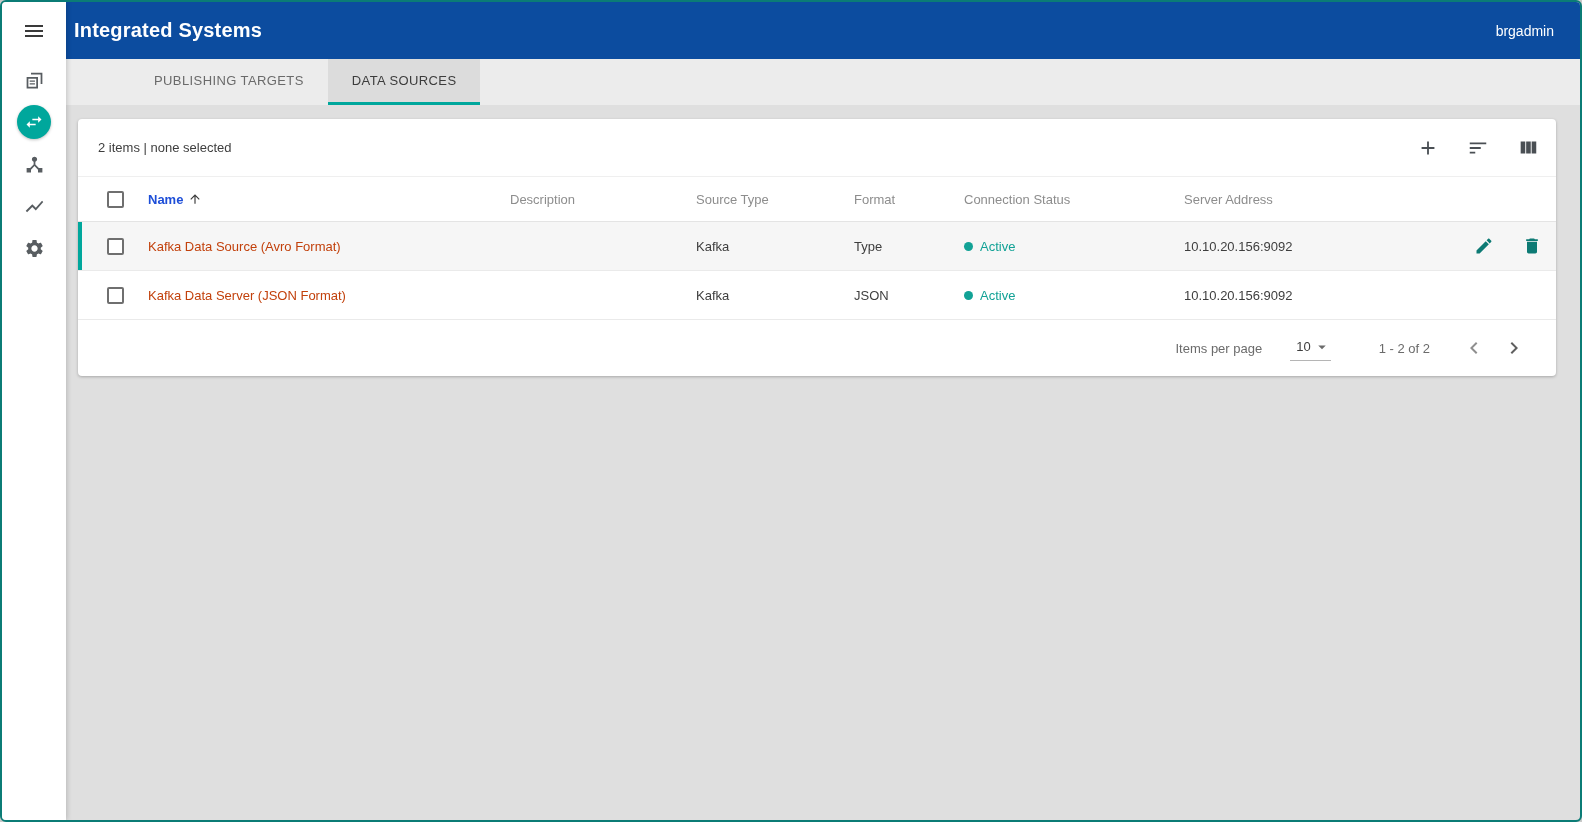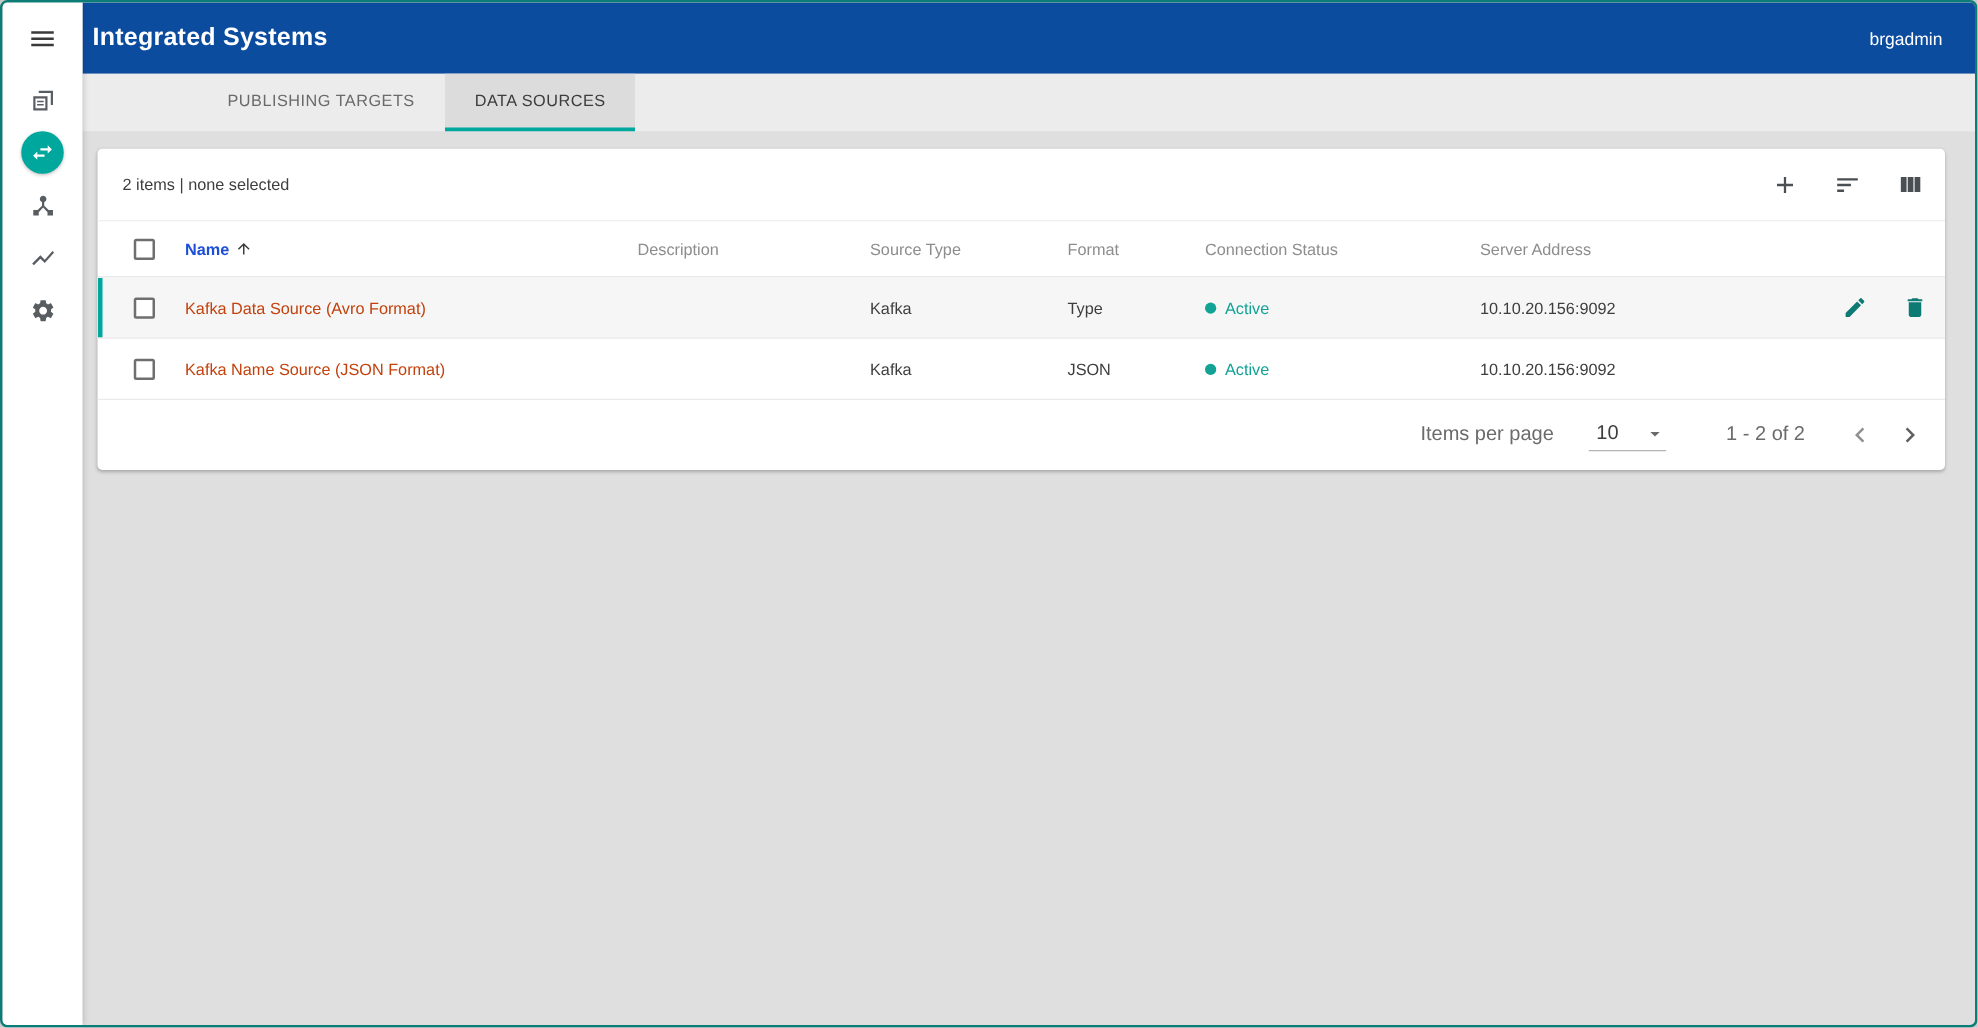--- a/index.html
+++ b/index.html
@@ -42,21 +42,21 @@
 
   
   .main { flex: 1; display: flex; flex-direction: column; min-width: 0; }
   .topbar {
     height: 57px; flex: 0 0 57px; background: #0c4c9f; color: #fff;
     display: flex; align-items: center; padding: 0 26px 0 8px;
   }
   .topbar h1 { font-size: 20px; font-weight: 700; margin: 0; letter-spacing: .2px; }
   .user { margin-left: auto; font-size: 14px; }
 
-  .tabbar { height: 46px; flex: 0 0 46px; background: #ececec; display: flex; padding-left: 92px; }
+  .tabbar { height: 46px; flex: 0 0 46px; background: #ececec; display: flex; padding-left: 64px; }
   .tab {
     padding: 0 24px; display: flex; align-items: center; font-size: 13px;
     color: #6a6a6a; letter-spacing: .4px; cursor: pointer; border-bottom: 3px solid transparent;
   }
   .tab.active { background: #dcdcdc; color: #3c3c3c; border-bottom-color: #00a79c; }
 
   .content { flex: 1; padding: 14px 24px 0 12px; }
   .card { background: #fff; border-radius: 4px; box-shadow: 0 1px 3px rgba(0,0,0,.25); overflow: hidden; }
 
   
@@ -82,25 +82,25 @@
   .name-link { color: #c2410c; cursor: pointer; }
   .cell-status { display: flex; align-items: center; gap: 7px; color: #12a296; }
   .status-dot { width: 9px; height: 9px; border-radius: 50%; background: #12a296; display: inline-block; }
   .cell-actions { display: flex; justify-content: flex-end; align-items: center; gap: 28px; padding-right: 14px; }
   .row-action { background: none; border: none; padding: 0; cursor: pointer; color: #0d7a74; display: flex; }
   .row-action svg { width: 20px; height: 20px; fill: currentColor; }
 
   
   .paginator {
     height: 56px; display: flex; align-items: center; justify-content: flex-end;
-    padding-right: 8px; font-size: 16px; color: #6b6b6b;
+    padding-right: 22px; font-size: 13px; color: #6b6b6b;
   }
   .ipp-label { margin-right: 28px; }
   .ipp-select {
-    display: flex; align-items: center; gap: 20px; cursor: pointer;
+    display: flex; align-items: center; gap: 2px; cursor: pointer;
     border-bottom: 1px solid #b5b5b5; padding: 2px 0 4px 6px; color: #3e3e3e;
   }
   .ipp-select svg { width: 18px; height: 18px; fill: #6b6b6b; }
   .range { margin: 0 24px 0 48px; text-align: center; }
   .chev { background: none; border: none; padding: 0; cursor: pointer; width: 40px; display: flex; justify-content: center; }
   .chev svg { width: 24px; height: 24px; }
   .chev.prev svg { fill: #8f8f8f; }
   .chev.next svg { fill: #5f5f5f; }
 </style>
 </head>
@@ -246,21 +246,21 @@
               </span>
             </button>
           </div>
         </div>
 
         <div class="row tr">
           <div class="cell-check">
             <span class="checkbox"></span>
           </div>
           <div>
-            <span class="name-link">Kafka Name Source (JSON Format)</span>
+            <span class="name-link">Kafka Data Server (JSON Format)</span>
           </div>
           <div></div>
           <div>Kafka</div>
           <div>JSON</div>
           <div class="cell-status">
             <span class="status-dot"></span>
             <span>Active</span>
           </div>
           <div>10.10.20.156:9092</div>
           <div class="cell-actions"></div>

